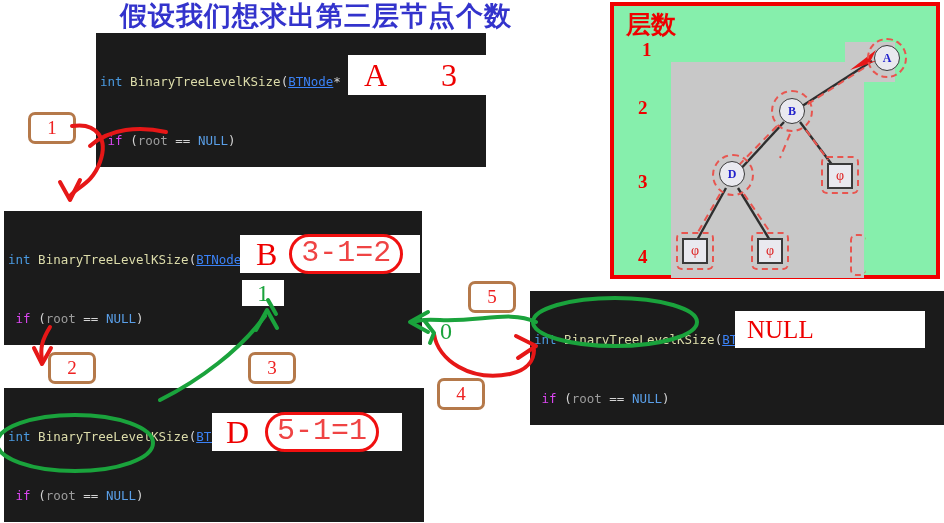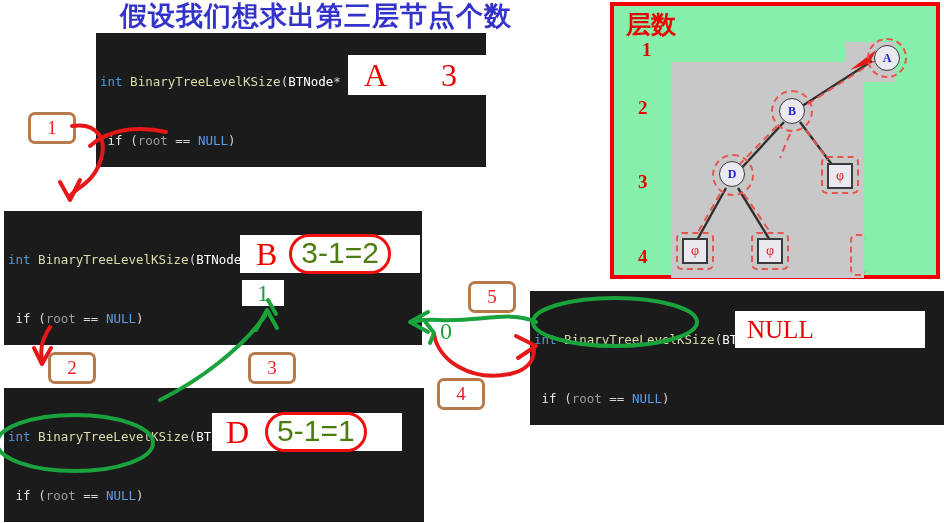--- a/index.html
+++ b/index.html
@@ -31,24 +31,24 @@
     font-family:"DejaVu Sans Mono","Liberation Mono",monospace;
     font-size:12.5px;
     line-height:19.5px;
     white-space:pre;
     color:#d4d4d4;
     box-sizing:border-box;
     padding:0;
     overflow:hidden;
   }
   .code .ln{display:block;height:19.5px;padding-left:4px;}
-  .kw    {color:#e5e5e5;}      
+  .kw    {color:#d946ef;}      
   .type  {color:#4a9ae0;margin-top:12px;}      
   .fn    {color:#dcdcaa;}      
-  .cls   {color:#ffffff;}      
+  .cls   {color:#3b82f6;text-decoration:underline;}      
   .var   {color:#9c9c9c;}      
   .nul   {color:#5a9fe8;}      
   .pun   {color:#d4d4d4;}
 
   
   .plate{
     position:absolute;
     background:#ffffff;
     font-family:"Liberation Serif", serif;
     color:#ee0000;
@@ -71,22 +71,22 @@
     align-items:center;
     justify-content:center;
     box-sizing:border-box;
   }
 
   
   .formula{
     border:3px solid #f01010;
     border-radius:20px;
     padding:0 9px 2px 9px;
-    color:#4d7c0f;
-    font-family:Liberation Sans, sans-serif;
+    color:#ef4444;
+    font-family:Liberation Mono, monospace;
     font-size:30px;
     line-height:32px;
     display:inline-block;
   }
 
   
   .treepanel{
     position:absolute;
     left:610px;top:2px;width:330px;height:277px;
     border:4px solid #f00000;

